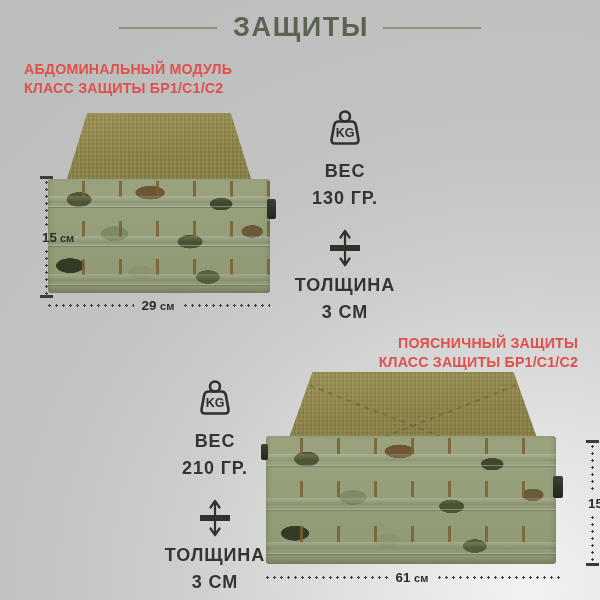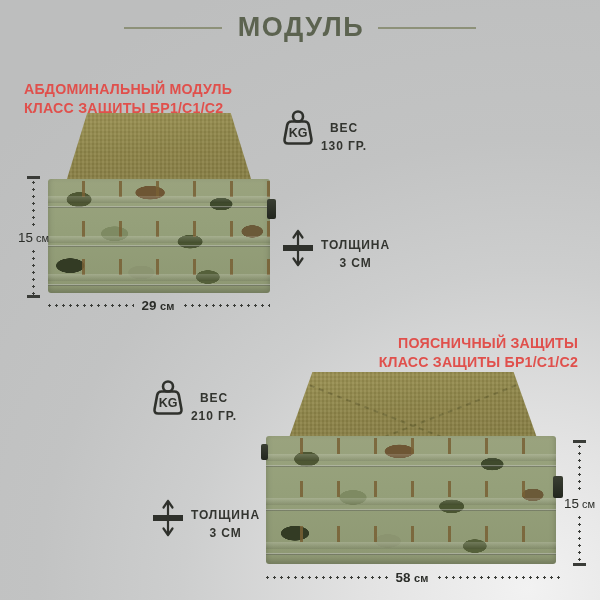--- a/index.html
+++ b/index.html
@@ -28,33 +28,33 @@
     font-size:27px; font-weight:700; letter-spacing:1.6px;
     color:#5c6350; white-space:nowrap; line-height:1;
   }
 
   
   .prod-title {
     position:absolute;
     font-size:14.2px; font-weight:700; line-height:1.32;
     color:#e0504c; letter-spacing:0.2px;
   }
-  .prod-title.t1 { left:24px; top:80px; text-align:left; }
+  .prod-title.t1 { left:24px; top:60px; text-align:left; }
   .prod-title.t2 { right:22px; top:334px; text-align:right; }
 
   
   .spec {
     position:absolute;
-    display:flex; flex-direction:row; align-items:center;
+    display:flex; flex-direction:column; align-items:center;
     width:140px;
   }
   .spec .ico { display:block; }
   .spec .cap {
-    margin-top:8px; text-align:center;
-    font-size:12px; font-weight:700; letter-spacing:0.9px;
+    text-align:center;
+    font-size:18px; font-weight:700; letter-spacing:0.9px;
     color:#333530; line-height:1.5;
   }
   .spec .cap .v { display:block; }
 
   #spec-weight-1    { left:275px; top:108px; }
   #spec-thick-1     { left:275px; top:228px; }
   #spec-weight-2    { left:145px; top:378px; }
   #spec-thick-2     { left:145px; top:498px; }
 
   
@@ -133,30 +133,30 @@
   
   .vstack { display:flex; flex-direction:column; align-items:center; height:100%; }
   .vstack .dotcol {
     width:3px; flex:1;
     background-image:radial-gradient(circle, #3a3c38 1.2px, transparent 1.4px);
     background-size:3px 7px; background-repeat:repeat-y;
   }
   .vstack .cap {
     height:3px; width:13px; background:#3a3c38;
   }
-  .vlabel { font-size:13.4px; font-weight:400; color:#2b2d29; white-space:nowrap; }
+  .vlabel { font-size:13.4px; font-weight:700; color:#2b2d29; white-space:nowrap;margin-left:24px; }
 </style>
 </head>
 <body>
 
 <div id="stage">
 
   <div class="header">
     <div class="rule left"></div>
-    <div class="page-title">МОДУЛЬ</div>
+    <div class="page-title">ЗАЩИТЫ</div>
     <div class="rule right"></div>
   </div>
 
   <div class="prod-title t1">
     <div>АБДОМИНАЛЬНЫЙ МОДУЛЬ</div>
     <div>КЛАСС ЗАЩИТЫ БР1/С1/С2</div>
   </div>
 
   <div class="product" id="product-1" style="left:48px; top:113px; width:222px; height:180px;">
     <div class="panel" style="width:100%;height:100%;">
@@ -271,21 +271,21 @@
       </div>
       <div class="dotcol"></div>
       <div class="cap"></div>
     </div>
   </div>
 
   <div class="dim horz" style="left:264px; top:570px; width:296px;">
     <div class="row">
       <div class="dotline"></div>
       <div class="lbl">
-        <span>58</span><span class="u">&nbsp;</span><span class="u">см</span>
+        <span>61</span><span class="u">&nbsp;</span><span class="u">см</span>
       </div>
       <div class="dotline"></div>
     </div>
   </div>
 
   <div class="spec" id="spec-weight-2">
     <span class="ico">
       <svg width="46" height="46" viewBox="0 0 46 46">
         <circle cx="23" cy="8.5" r="5" fill="none" stroke="#2f312c" stroke-width="2.6"></circle>
         <path d="M16.5 13.5 L29.5 13.5 Q33 13.5 33.8 17 L36.4 31 Q37.2 35.5 32.8 35.5 L13.2 35.5 Q8.8 35.5 9.6 31 L12.2 17 Q13 13.5 16.5 13.5 Z" fill="none" stroke="#2f312c" stroke-width="2.6" stroke-linejoin="round"></path>

